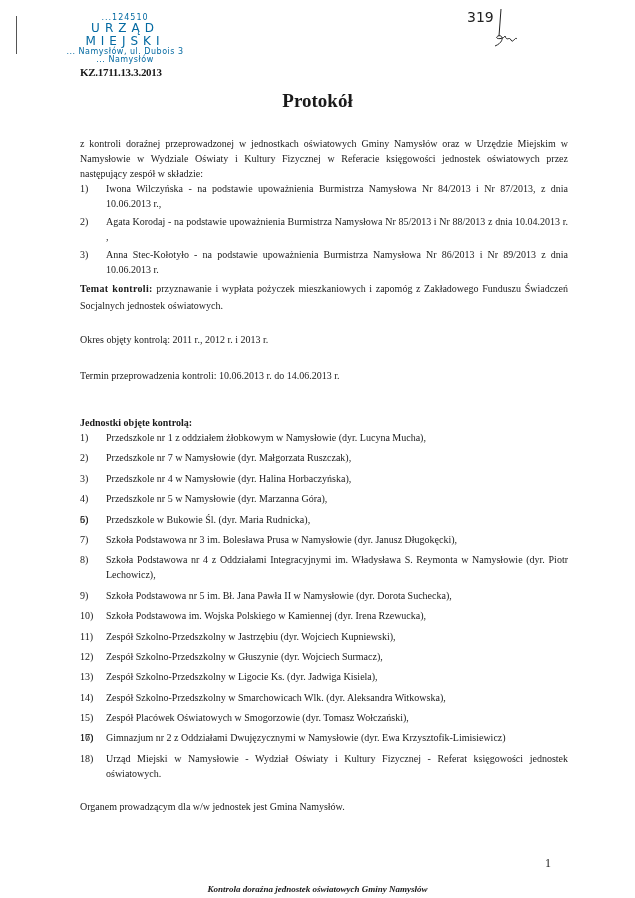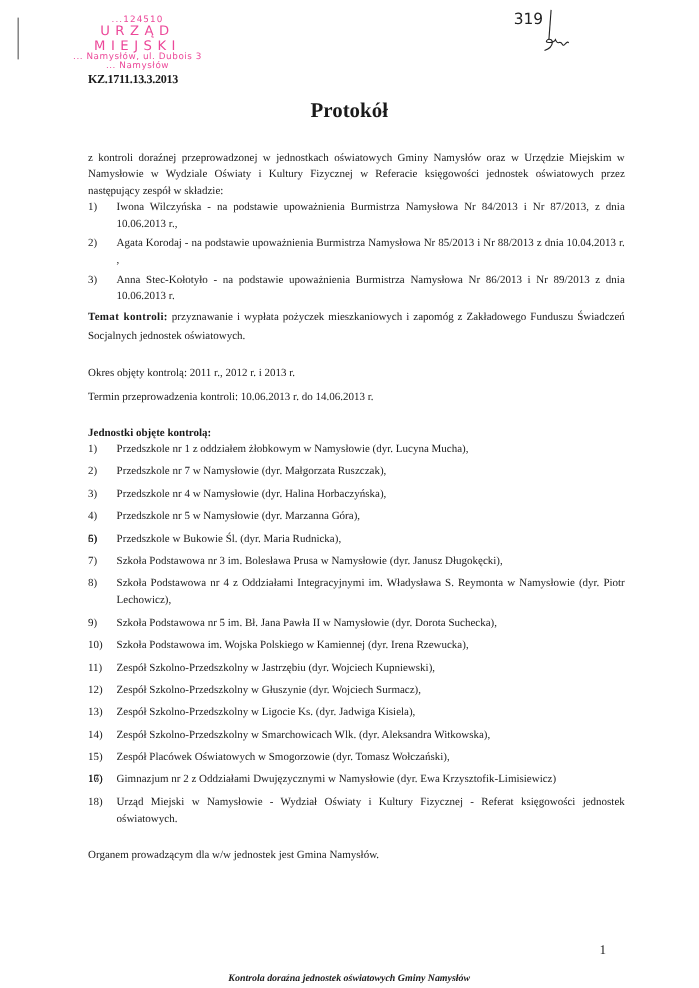--- a/index.html
+++ b/index.html
@@ -22,21 +22,21 @@
       width: 1px;
       height: 38px;
       background: #555;
     }
     .stamp {
       position: absolute;
       left: 50px;
       top: 14px;
       width: 150px;
       text-align: center;
-      color: #ec4899;
+      color: #0369a1;
       font-family: "DejaVu Sans", sans-serif;
       line-height: 1.05;
     }
     .stamp .s1 { font-size: 8px; letter-spacing: 1px; }
     .stamp .s2 { font-size: 12px; letter-spacing: 5px; }
     .stamp .s3 { font-size: 8px; letter-spacing: 0.5px; }
     .stamp .s4 { font-size: 8px; letter-spacing: 0.5px; }
     .doc-number {
       position: absolute;
       left: 80px;
@@ -90,22 +90,22 @@
     }
     .team li { padding-left: 40px; margin-bottom: 3px; }
     .team li .num { left: 20px; }
     .topic {
       margin-top: 0;
       text-align: justify;
       line-height: 17px;
     }
     .topic b { letter-spacing: 0.3px; }
     .period { margin-top: 18px; }
-    .term { margin-top: 7px; }
-    .units-heading { margin-top: 17px; font-weight: bold; }
+    .term { margin-top: 21px; }
+    .units-heading { margin-top: 32px; font-weight: bold; }
     .units li { margin-bottom: 5.4px; }
     .organ { margin-top: 18px; }
     .footer {
       position: absolute;
       left: 0;
       width: 635px;
       top: 858px;
       text-align: center;
       font-size: 9px;
       font-style: italic;

